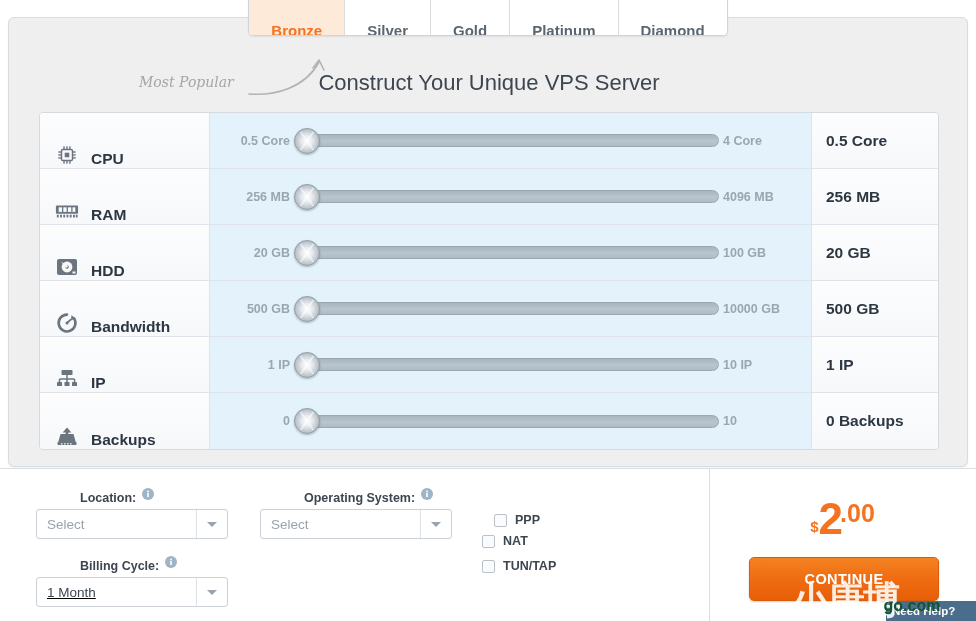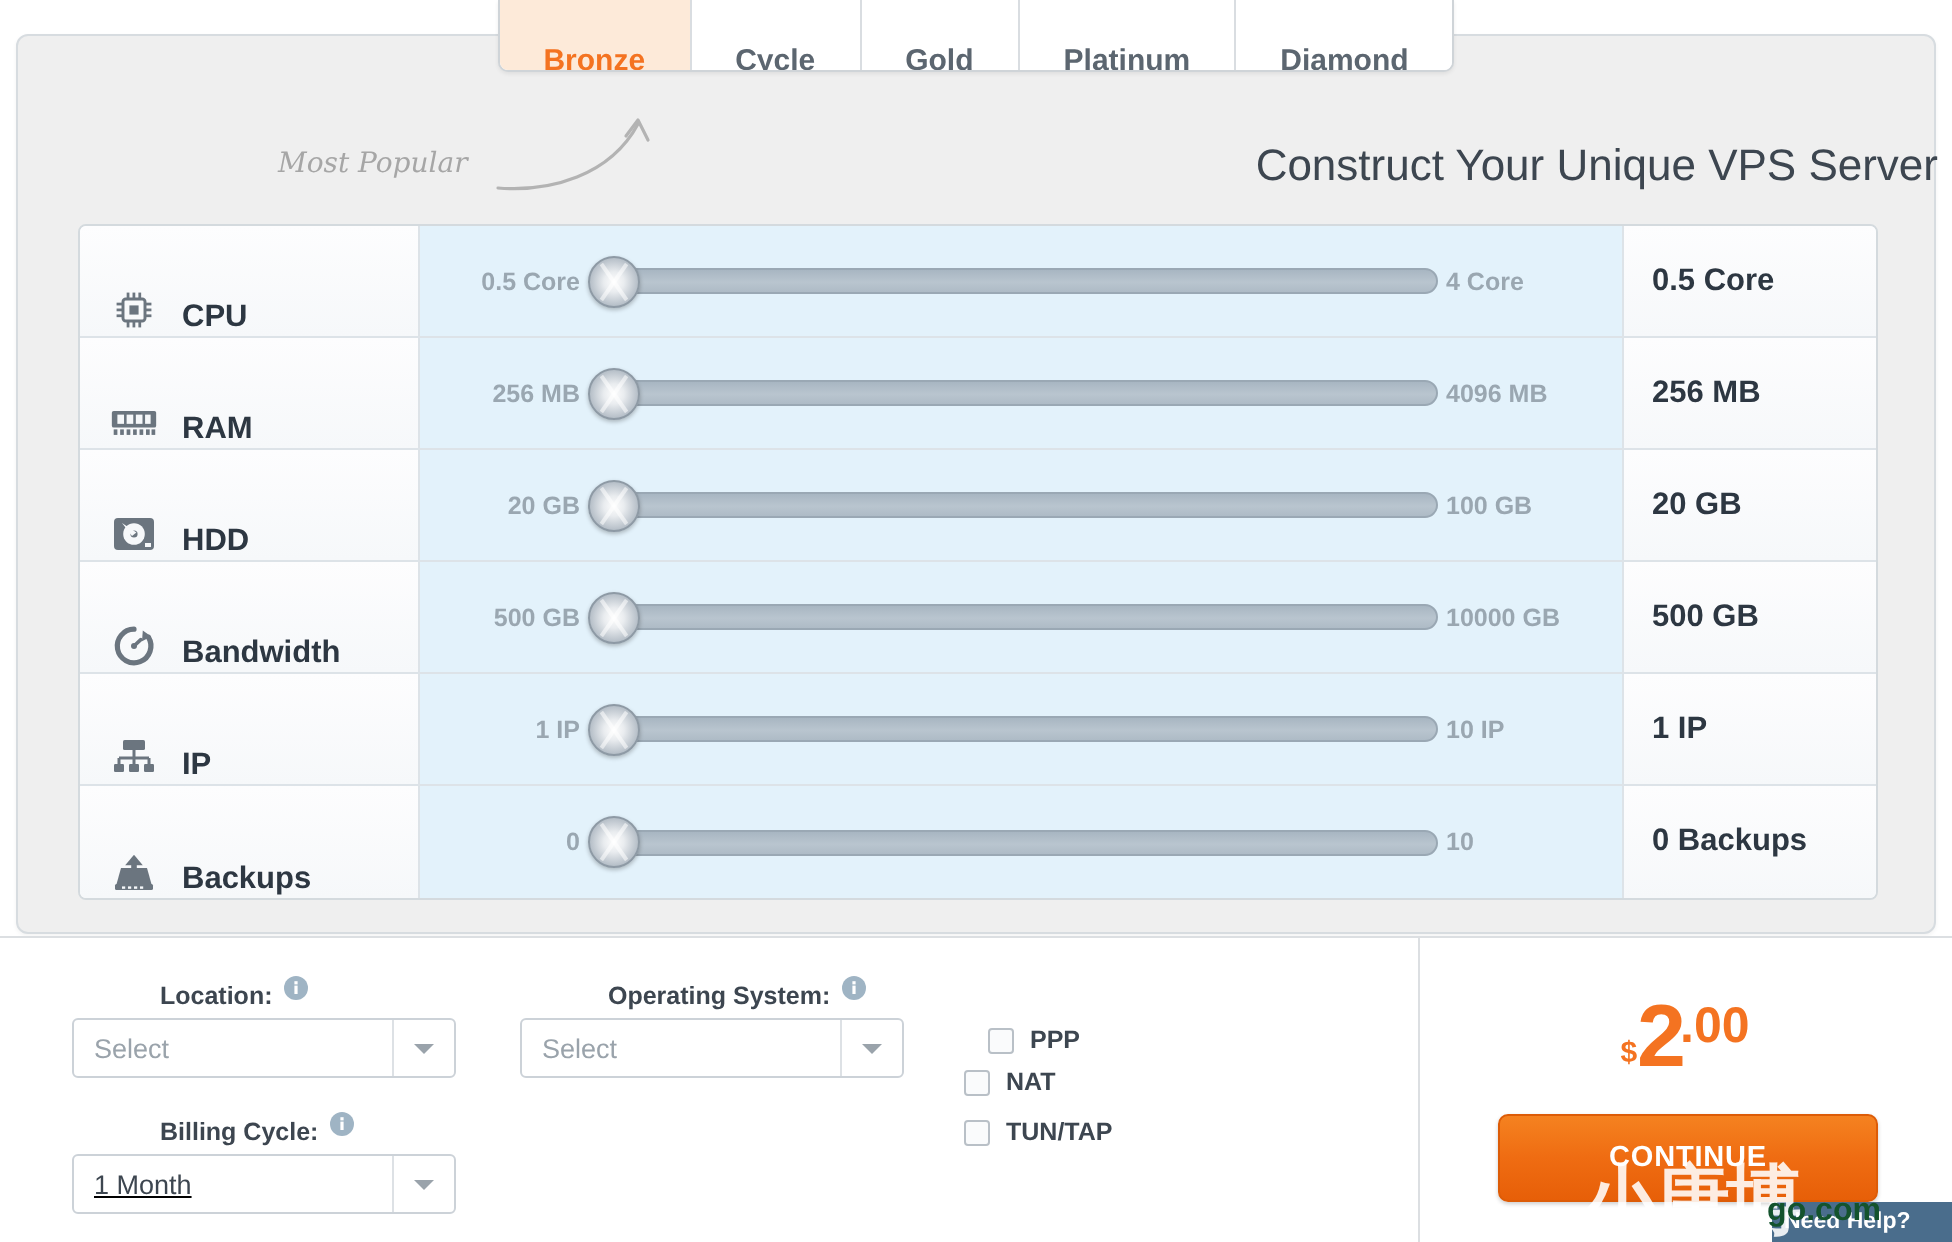--- a/index.html
+++ b/index.html
@@ -91,21 +91,21 @@
   #most-popular-arrow {
     position: absolute;
     left: 108px;
     top: -4px;
   }
 
   #page-title {
     position: absolute;
     left: 0; top: 52px;
     width: 960px;
-    text-align: right;
+    text-align: center;
     font-size: 22px;
     color: #3d4650;
     font-weight: normal;
   }
 
   
   #spec-table {
     position: absolute;
     left: 30px;
     top: 94px;
@@ -610,21 +610,21 @@
       </div>
       <div class="cell-value">0 Backups</div>
     </div>
 
   </div>
 </div>
 
 <div id="tabbar">
   <div id="tabs">
     <div class="tab active">Bronze</div>
-    <div class="tab">Cycle</div>
+    <div class="tab">Silver</div>
     <div class="tab">Gold</div>
     <div class="tab">Platinum</div>
     <div class="tab">Diamond</div>
   </div>
 </div>
 
 <div id="bottom">
 
   <div id="form-left">
 

